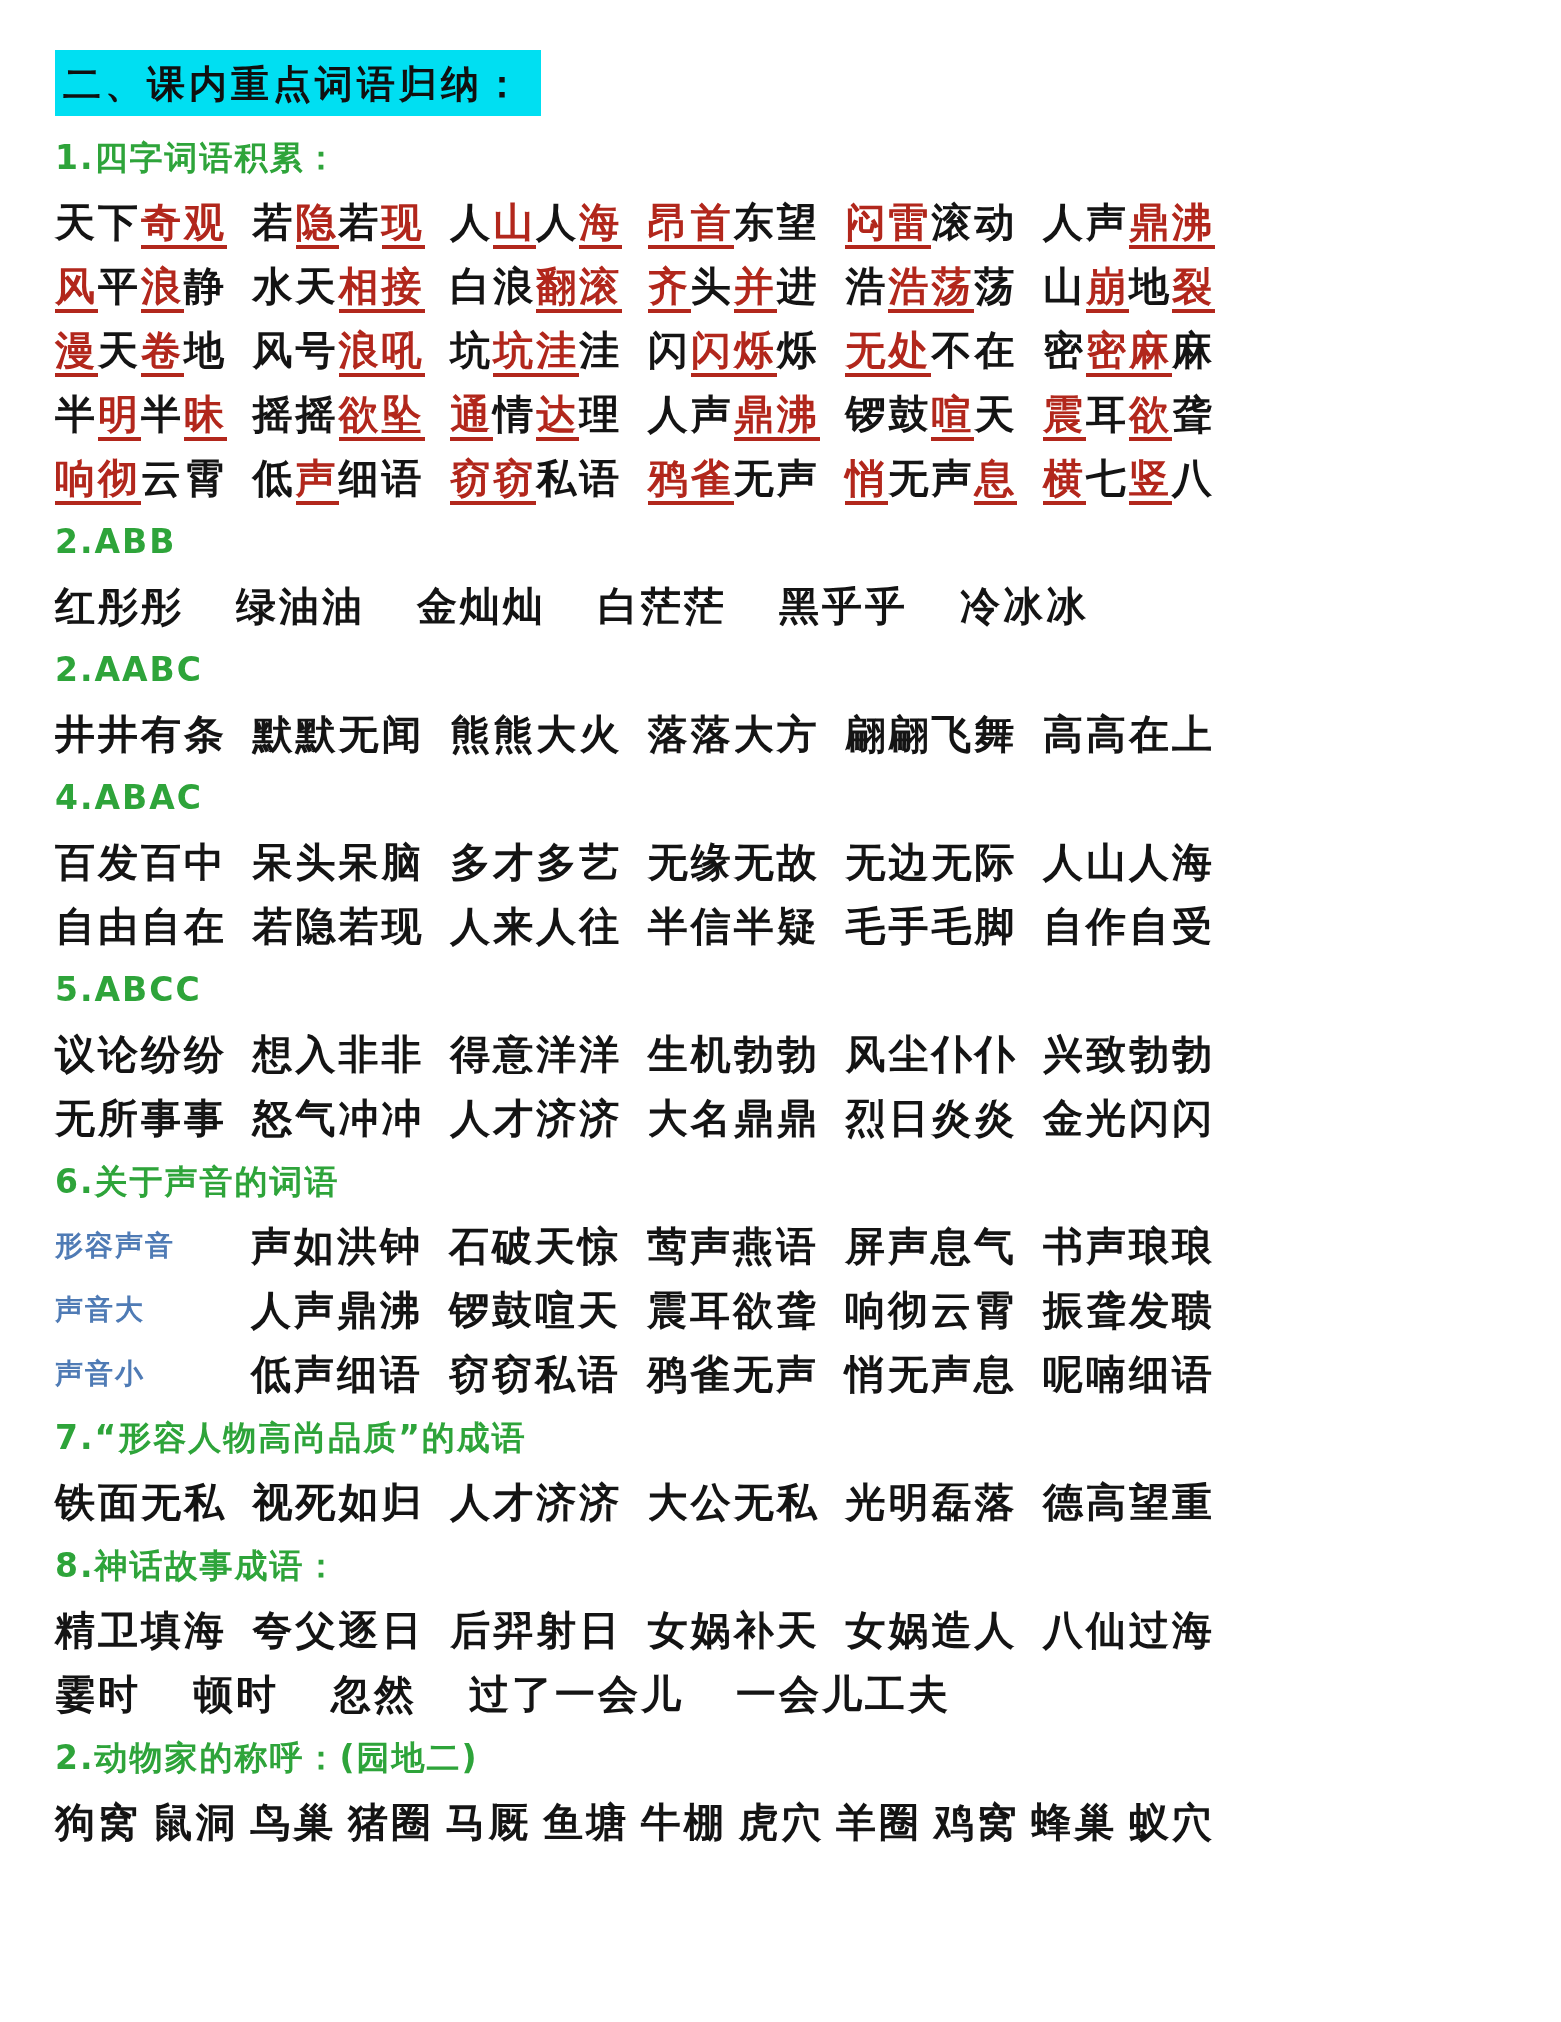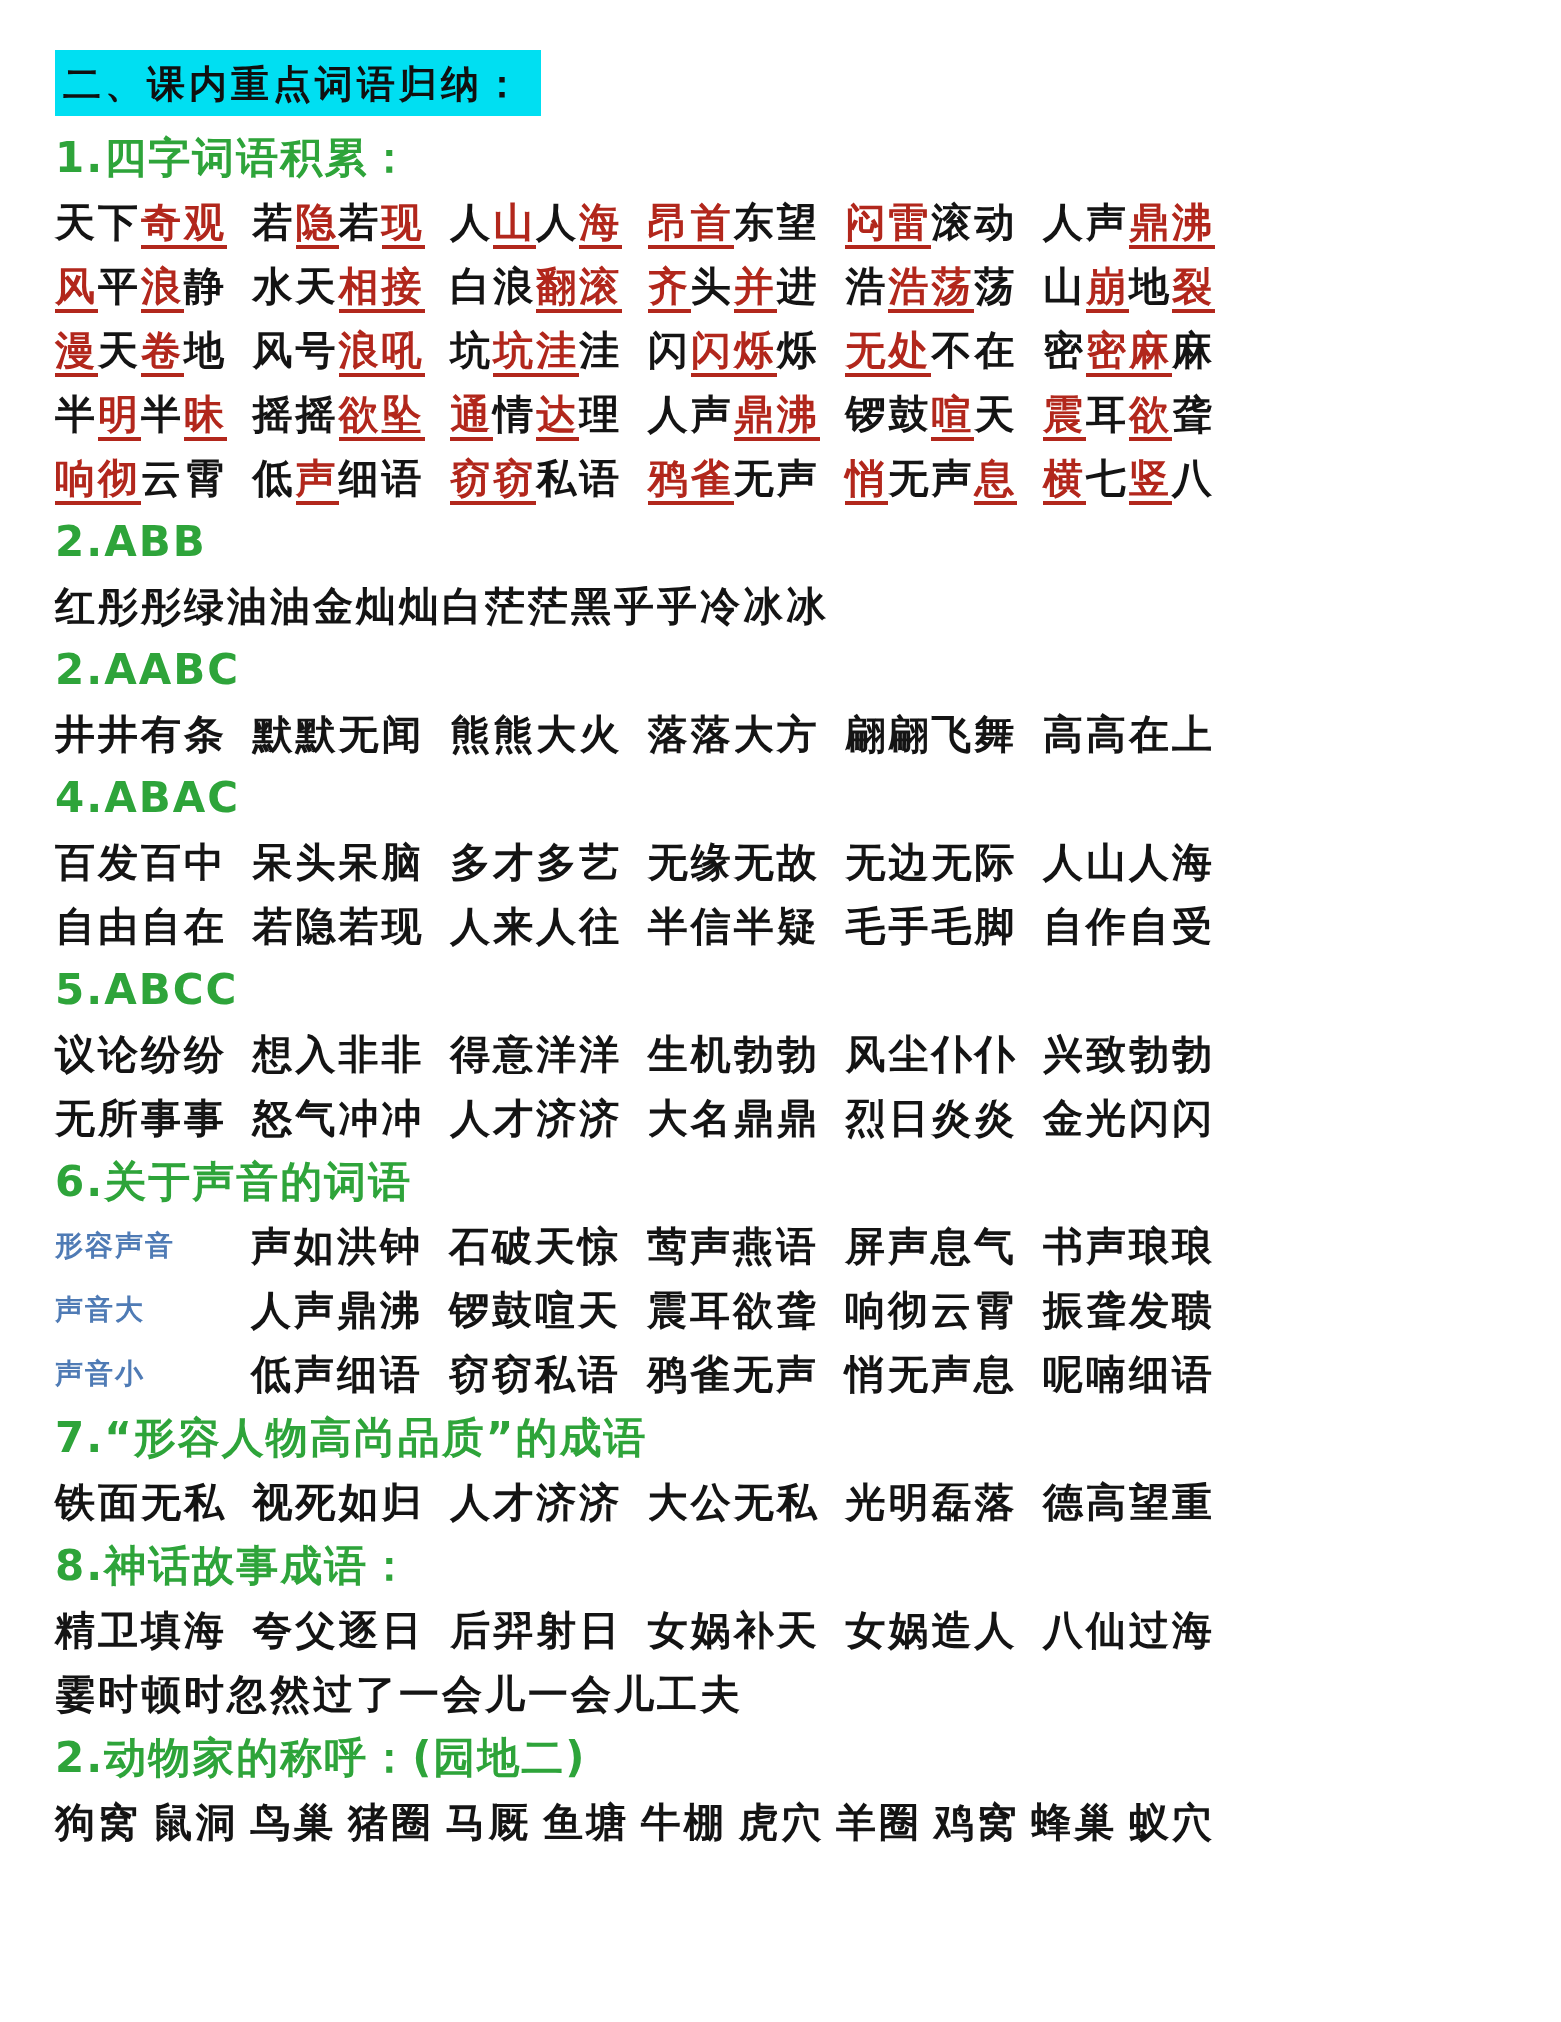--- a/index.html
+++ b/index.html
@@ -22,39 +22,39 @@
     color: #101010;
     font-size: 38px;
     font-weight: 700;
     letter-spacing: 4px;
     padding: 12px 16px 8px 8px;
     line-height: 1.2;
   }
 
   .heading {
     color: var(--green, #2ea43a);
-    font-size: 42px;
+    font-size: 33px;
     font-weight: 600;
     letter-spacing: 2px;
     line-height: 64px;
     white-space: nowrap;
   }
 
   .word-row {
     display: flex;
     align-items: flex-end;
     font-size: 40px;
     font-weight: 600;
     letter-spacing: 3px;
     line-height: 64px;
     white-space: nowrap;
     color: var(--text, #141414);
   }
   .word-row.justify { justify-content: space-between; }
-  .word-row.plaingap { }
+  .word-row.plaingap { gap: 52px; }
 
   .word { display: inline-block; }
   .seg-red {
     color: var(--red, #b2271c);
     border-bottom: 4px solid var(--red, #b2271c);
   }
 
   .row-label {
     color: var(--blue, #4f7bb5);
     font-size: 28px;

